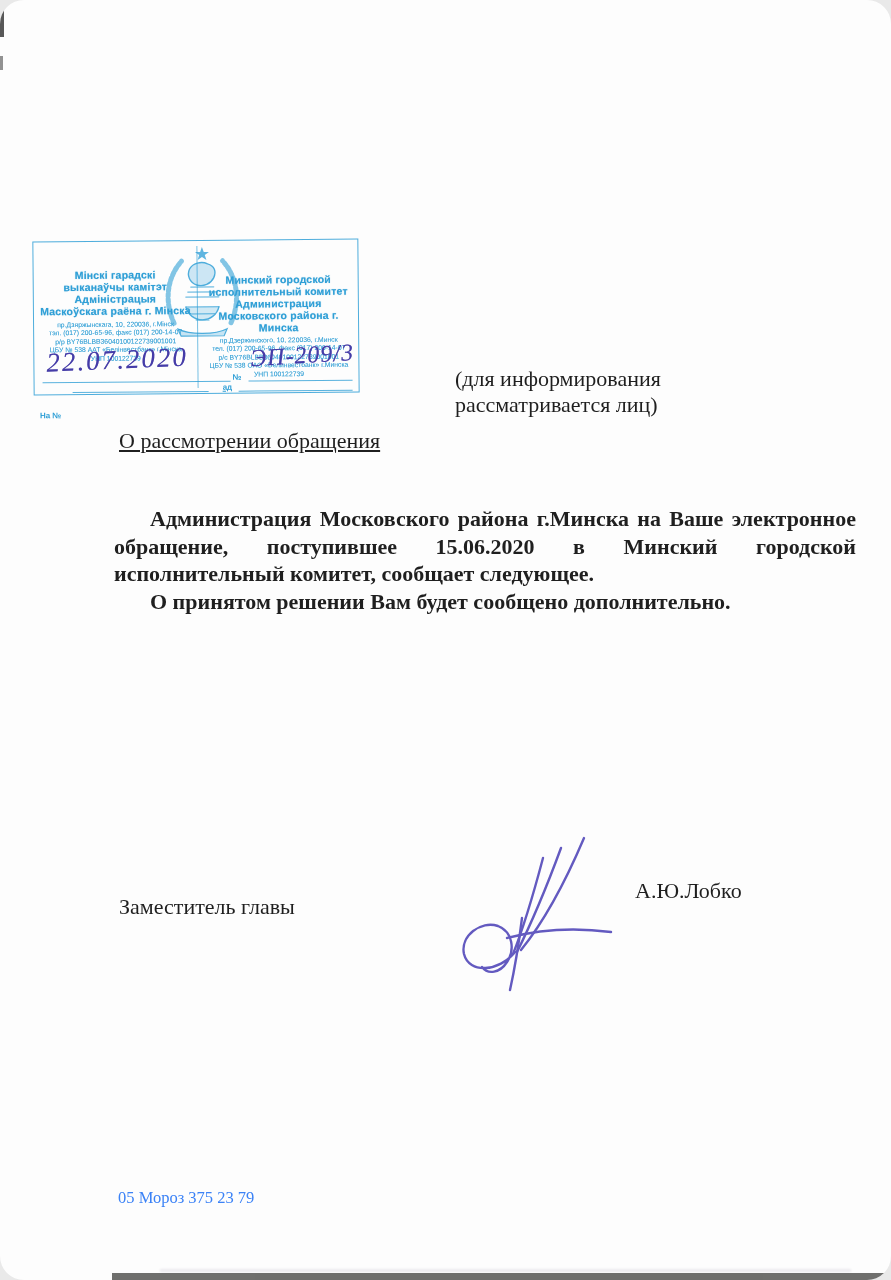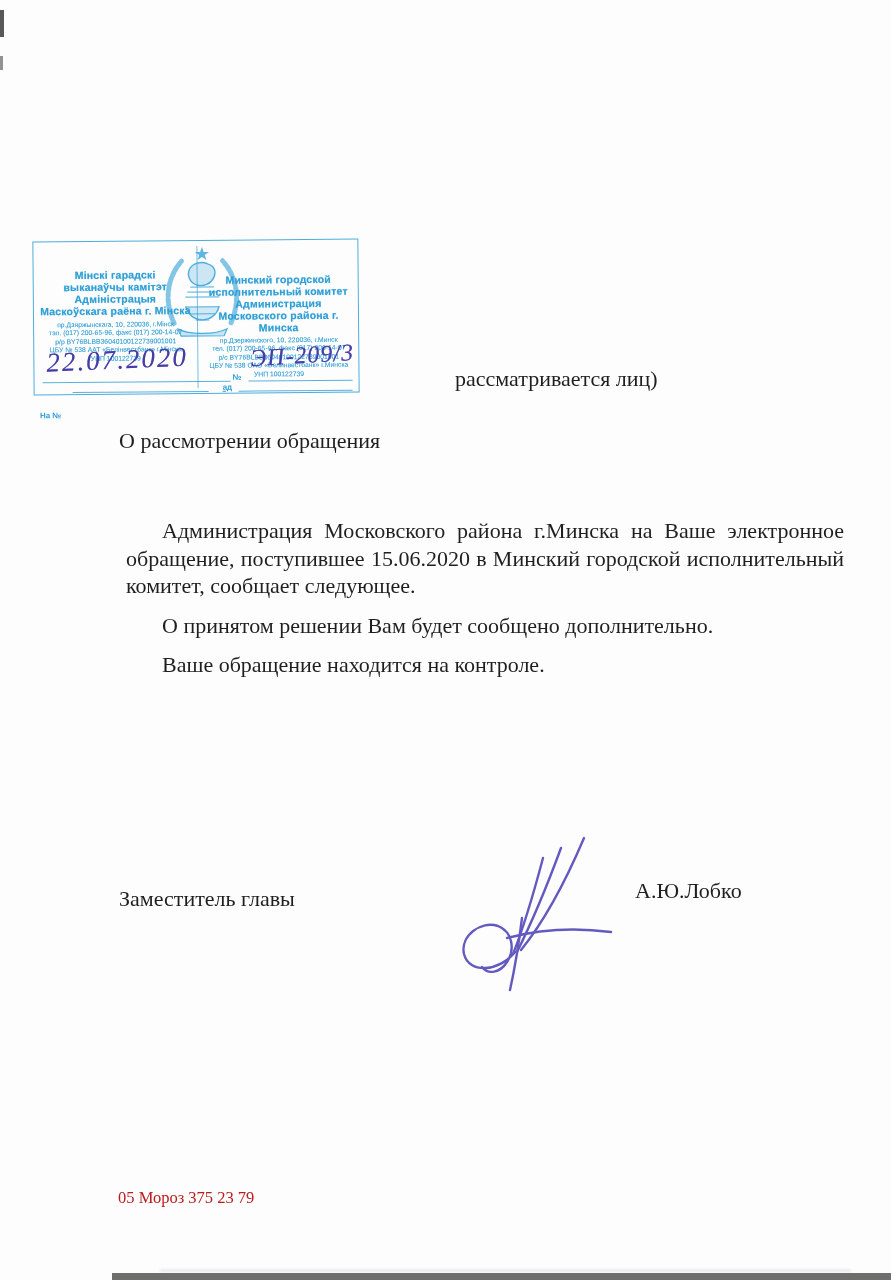--- a/index.html
+++ b/index.html
@@ -1,20 +1,20 @@
 <!DOCTYPE html>
 <html><head>
 <meta charset="utf-8">
 <style>
   * { margin:0; padding:0; box-sizing:border-box; }
   html,body { background:#e9e9e9; }
   .page {
     position:relative; width:891px; height:1280px;
     background:#fdfdfd; overflow:hidden;
-    font-family:"Liberation Serif", serif; color:#1f1f1f;
+    font-family:"Liberation Serif", serif; color:#1f1f1f;border-radius:24px;
   }
   
   .edge-mark-top { position:absolute; left:0; top:10px; width:4px; height:27px; background:#2e2e2e; opacity:.8; }
   .edge-mark-top2 { position:absolute; left:0; top:56px; width:3px; height:14px; background:#3a3a3a; opacity:.55; }
   .scan-strip-bottom { position:absolute; left:112px; right:0; bottom:0; height:7px; background:#4b4b49; opacity:.8; filter:blur(.5px); }
   .scan-smudge { position:absolute; left:160px; right:40px; bottom:8px; height:3px; background:#b9b2c4; opacity:.25; filter:blur(1px); }
 
   
   .stamp {
     position:absolute; left:33px; top:240px; width:326px; height:154px;
@@ -48,29 +48,29 @@
   .stamp .r2a { left:38px; width:136px; top:150px; }
   .stamp .r2b { left:204px; width:114px; top:150px; }
   .stamp .fld { position:absolute; font-size:8px; font-weight:bold; }
   .stamp .no-label   { left:198px; top:132px; }
   .stamp .nano-label { left:5px;  top:136px;margin-top:33px; }
   .stamp .ad-label   { left:188px; top:142px;text-decoration:underline; }
 
   
   .recipient-note { position:absolute; left:455px; top:366px; width:330px;
                     font-size:22px; line-height:26px; }
-  .subject { position:absolute; left:119px; top:428px; font-size:22px; }
+  .subject { position:absolute; left:119px; top:428px; font-size:22px;text-decoration:underline; }
   .body-block { position:absolute; left:114px; top:505px; width:742px;
                 font-size:22px; line-height:27.6px; text-align:justify; }
-  .body-block p { text-indent:36px; margin:12px; }
+  .body-block p { text-indent:36px; margin:0;font-weight:bold; }
   .sign-row { position:absolute; left:119px; top:878px; width:737px; font-size:22px; }
-  .sign-pos { position:absolute; left:0; top:8px; }
+  .sign-pos { position:absolute; left:0; top:16px; }
   .sign-name { position:absolute; left:516px; top:0; }
   .signature-svg { position:absolute; left:455px; top:826px; width:170px; height:170px; }
-  .footer-note { position:absolute; left:118px; top:1188px; font-size:16.5px; color:#b91c1c; }
+  .footer-note { position:absolute; left:118px; top:1188px; font-size:16.5px; color:#3b82f6; }
 </style>
 </head>
 <body>
 
 <div class="page">
 
   <div class="edge-mark-top"></div>
   <div class="edge-mark-top2"></div>
   <div class="scan-smudge"></div>
   <div class="scan-strip-bottom"></div>
@@ -134,29 +134,29 @@
     <div class="rule r1a"></div>
     <div class="fld no-label">№</div>
     <div class="rule r1b"></div>
     <div class="fld nano-label">На №</div>
     <div class="rule r2a"></div>
     <div class="fld ad-label">ад</div>
     <div class="rule r2b"></div>
   </div>
 
   <div class="recipient-note">
+    <div>(для информирования</div>
     <div>рассматривается лиц)</div>
   </div>
 
   <div class="subject">О рассмотрении обращения</div>
 
   <div class="body-block">
     <p>Администрация Московского района г.Минска на Ваше электронное обращение, поступившее 15.06.2020 в Минский городской исполнительный комитет, сообщает следующее.</p>
     <p>О принятом решении Вам будет сообщено дополнительно.</p>
-    <p>Ваше обращение находится на контроле.</p>
   </div>
 
   <div class="sign-row">
     <span class="sign-pos">Заместитель главы</span>
     <span class="sign-name">А.Ю.Лобко</span>
   </div>
 
   <svg class="signature-svg" viewBox="0 0 170 170">
     <g fill="none" stroke="#574dbb" stroke-width="2.4" stroke-linecap="round" opacity="0.92">
       <path d="M129 12 C112 52 92 92 66 124"></path>

